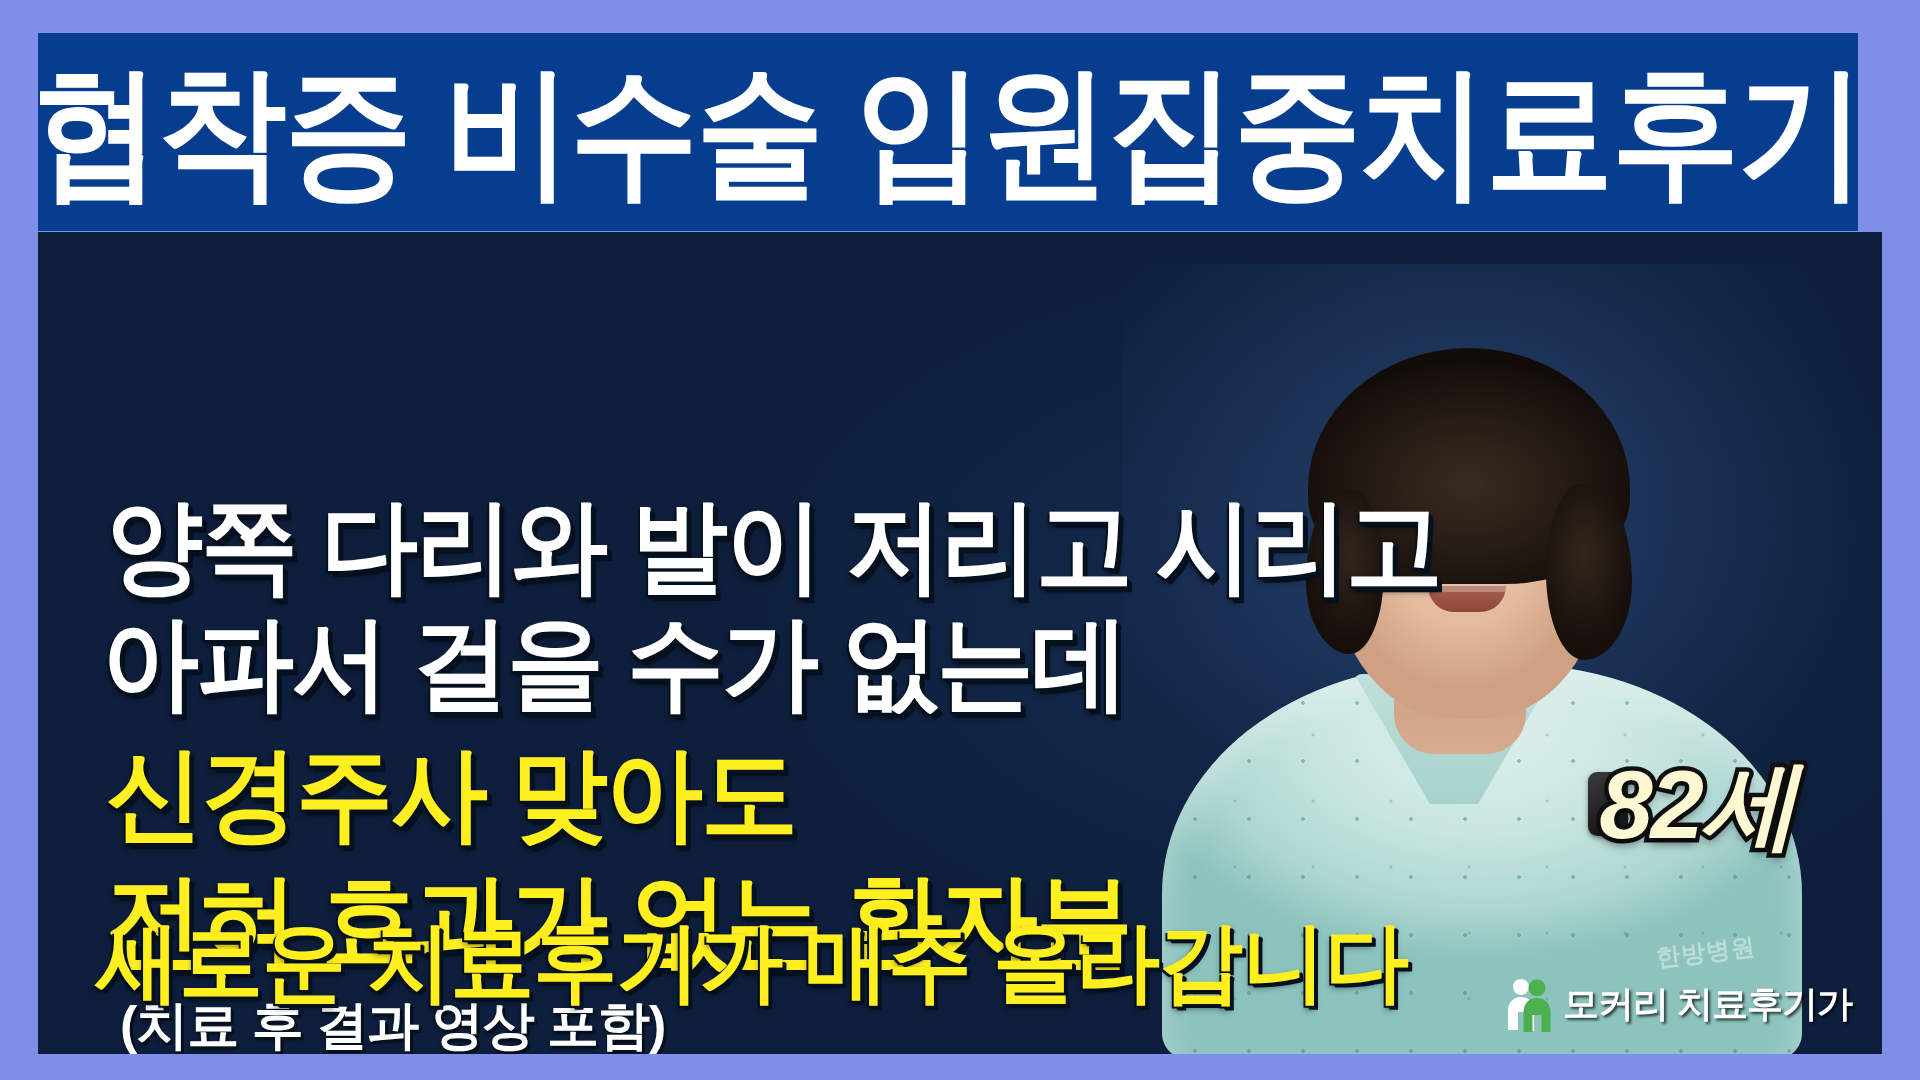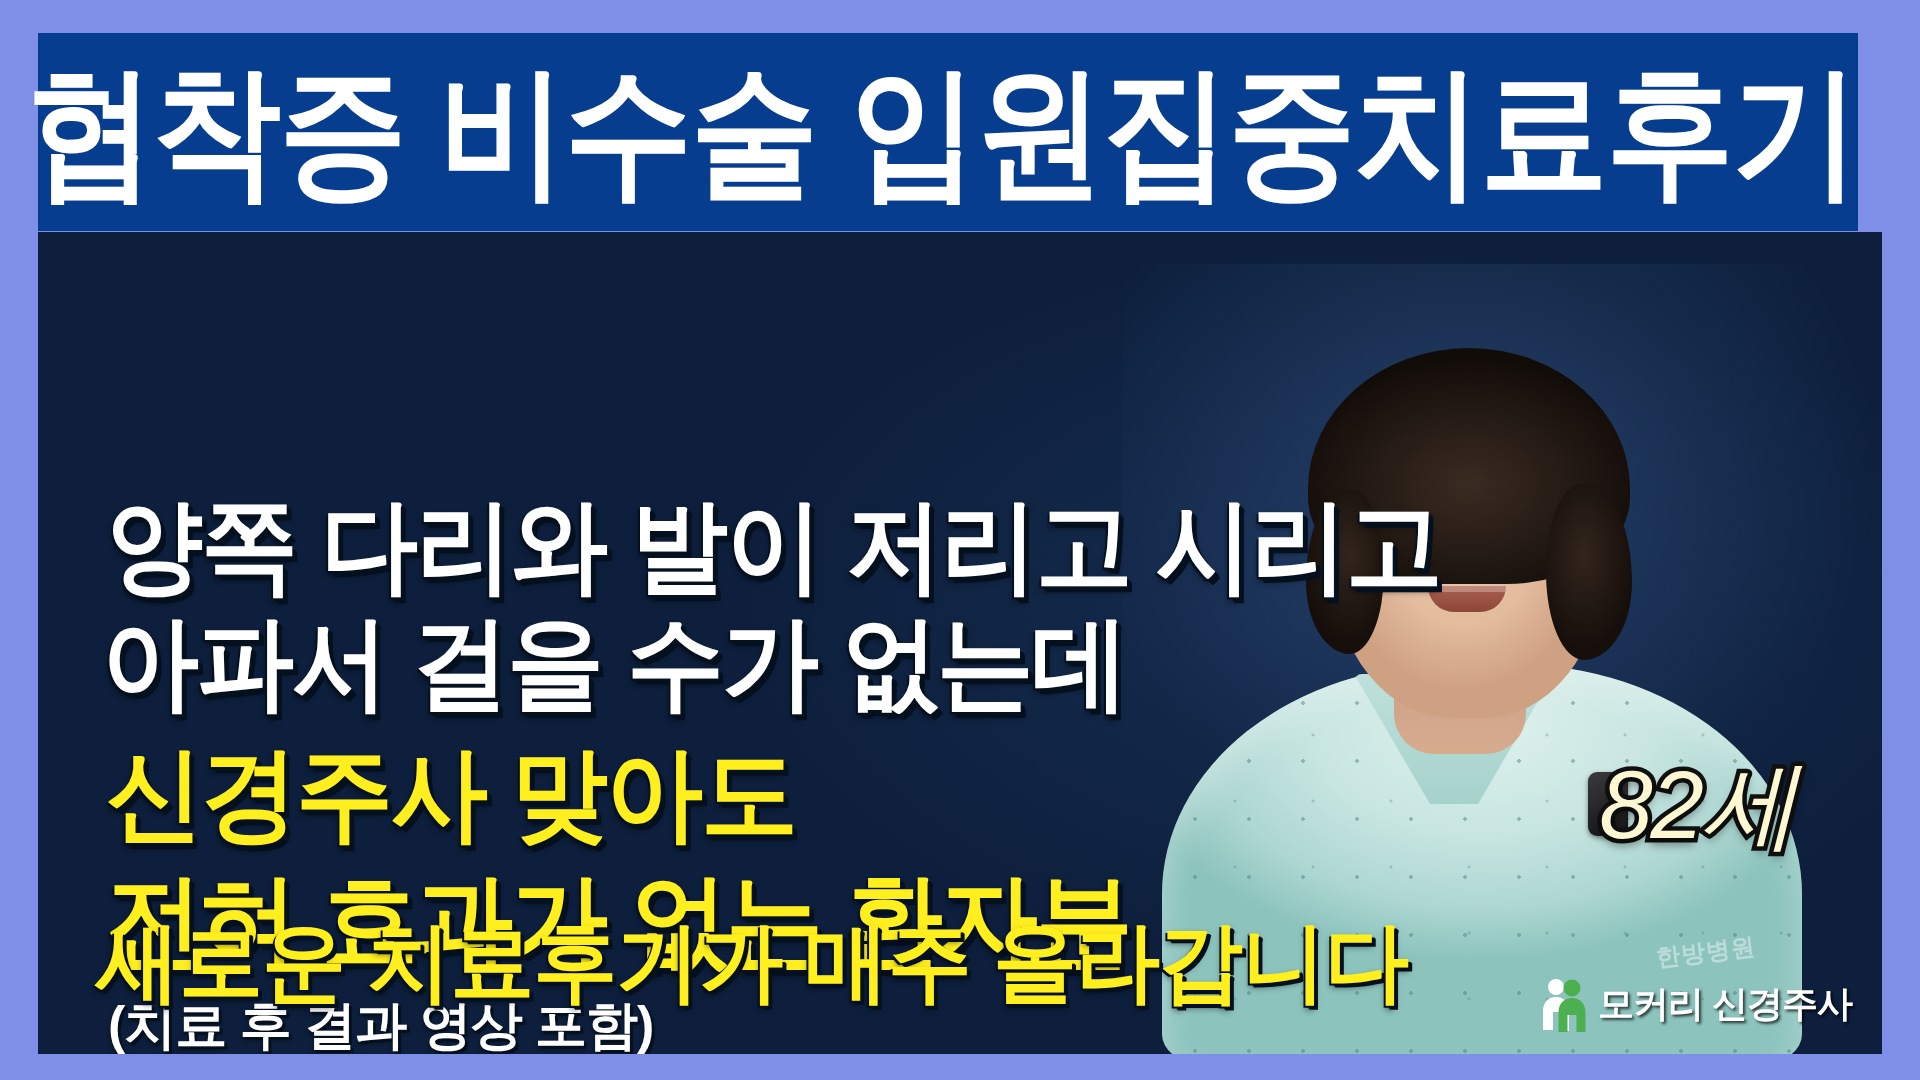--- a/index.html
+++ b/index.html
@@ -50,21 +50,21 @@
   
   .title-bar {
     position: absolute;
     left: 38px;
     top: 33px;
     width: 1820px;
     height: 198px;
     background: #063d8f;
     display: flex;
     align-items: center;
-    justify-content: flex-end;
+    justify-content: center;
   }
   .title-text {
     color: #ffffff;
     font-size: 128px;
     font-weight: 900;
     letter-spacing: -2px;
     line-height: 1;
     white-space: nowrap;
     transform: scaleY(1.12);
   }
@@ -109,21 +109,21 @@
   .hl-line.l2 { margin-left: 2px; margin-top: 16px; }
   .hl-line.l3 { margin-left: 6px; margin-top: 30px; }
   .hl-line.l4 { margin-left: 6px; margin-top: 26px; }
 
   .hl-note {
     color: #ffffff;
     font-size: 52px;
     font-weight: 900;
     letter-spacing: -1px;
     white-space: nowrap;
-    margin-left: 8px;
+    margin-left: 20px;
     margin-top: 22px;
     text-shadow:
        3px 3px 0 #05101f,
        2px 2px 0 #05101f,
        0 3px 4px rgba(0,0,0,.5);
   }
 
   
   .bottom-line {
     position: absolute;
@@ -314,21 +314,21 @@
   .cheek.right { left: 396px; bottom: 490px; }
 
   
   .age-badge {
     position: absolute;
     right: 86px;
     bottom: 182px;
     z-index: 6;
     color: #fdf7d2;
     font-size: 96px;
-    font-weight: 400;
+    font-weight: 700;
     font-style: italic;
     letter-spacing: -2px;
     white-space: nowrap;
     -webkit-text-stroke: 9px #111;
     paint-order: stroke fill;
     text-shadow: 0 6px 10px rgba(0,0,0,.5);
   }
 
   
   .logo {
@@ -418,17 +418,17 @@
 
     <div class="bottom-line">새로운 치료후기가 매주 올라갑니다</div>
 
     <div class="logo">
       <svg class="logo-mark" viewBox="0 0 48 56">
         <circle cx="16" cy="11" r="8" fill="#ffffff"></circle>
         <path d="M16 21c-8 0-13 6-13 14v19h10V36h6V55h10V35c0-8-5-14-13-14z" fill="#ffffff"></path>
         <circle cx="32" cy="12" r="8.5" fill="#4caf50"></circle>
         <path d="M32 22c-8.5 0-13.5 6.2-13.5 14.5V56h9V39h9v17h9V36.5C45.5 28.2 40.5 22 32 22z" fill="#4caf50"></path>
       </svg>
-      <span class="logo-text">모커리 신경주사</span>
+      <span class="logo-text">모커리 치료후기가</span>
     </div>
 
   </div>
 </div>
 
 </body></html>

